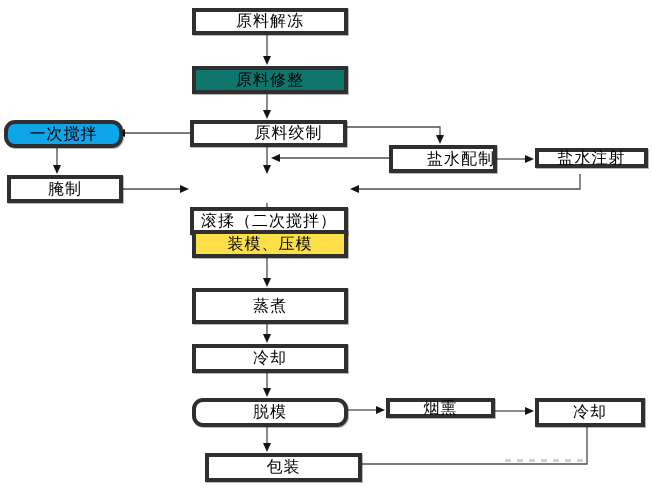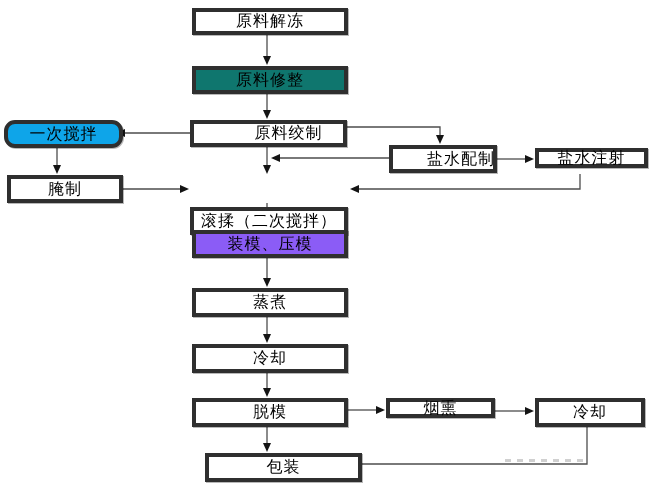--- a/index.html
+++ b/index.html
@@ -91,22 +91,22 @@
     </svg>
   <div id="node-layer">
       <div class="node" style="left: 192px; top: 8px; width: 156px; height: 27px; background: rgb(255, 255, 255); border-color: rgb(47, 47, 47); color: rgb(0, 0, 0);">原料解冻</div>
       <div class="node" style="left: 192px; top: 66px; width: 156px; height: 28px; background: #0f766e; border-color: rgb(47, 47, 47); color: rgb(0, 0, 0);">原料修整</div>
       <div class="node" style="left: 190px; top: 120px; width: 157px; height: 27px; background: rgb(255, 255, 255); border-color: rgb(47, 47, 47); color: rgb(0, 0, 0); padding-left: 40px;">原料绞制</div>
       <div class="node" style="left: 4px; top: 120px; width: 119px; height: 28px; background: #0ea5e9; border-color: rgb(47, 47, 47); color: rgb(0, 0, 0); border-radius: 11px;">一次搅拌</div>
       <div class="node" style="left: 7px; top: 175px; width: 116px; height: 28px; background: rgb(255, 255, 255); border-color: rgb(47, 47, 47); color: rgb(0, 0, 0);">腌制</div>
       <div class="node" style="left: 389px; top: 145px; width: 108px; height: 28px; background: rgb(255, 255, 255); border-color: rgb(47, 47, 47); color: rgb(0, 0, 0); padding-left: 36px;">盐水配制</div>
       <div class="node" style="left: 535px; top: 148px; width: 113px; height: 20px; background: rgb(255, 255, 255); border-color: rgb(47, 47, 47); color: rgb(0, 0, 0);">盐水注射</div>
       <div class="node" style="left: 190px; top: 175px; width: 158px; height: 28px; background: rgb(255, 255, 255); border-color: rgb(47, 47, 47); color: rgb(0, 0, 0); margin-top: 32px;">滚揉（二次搅拌）</div>
-      <div class="node" style="left: 192px; top: 230px; width: 156px; height: 28px; background: #8b5cf6; border-color: rgb(47, 47, 47); color: rgb(0, 0, 0);">装模、压模</div>
-      <div class="node" style="left: 192px; top: 288px; width: 156px; height: 29px; background: rgb(255, 255, 255); border-color: rgb(47, 47, 47); color: rgb(0, 0, 0); text-align: center;">蒸煮</div>
+      <div class="node" style="left: 192px; top: 230px; width: 156px; height: 28px; background: #fde047; border-color: rgb(47, 47, 47); color: rgb(0, 0, 0);">装模、压模</div>
+      <div class="node" style="left: 192px; top: 288px; width: 156px; height: 36px; background: rgb(255, 255, 255); border-color: rgb(47, 47, 47); color: rgb(0, 0, 0); text-align: center;">蒸煮</div>
       <div class="node" style="left: 192px; top: 344px; width: 156px; height: 29px; background: rgb(255, 255, 255); border-color: rgb(47, 47, 47); color: rgb(0, 0, 0);">冷却</div>
-      <div class="node" style="left: 192px; top: 398px; width: 156px; height: 29px; background: rgb(255, 255, 255); border-color: rgb(47, 47, 47); color: rgb(0, 0, 0);">脱模</div>
+      <div class="node" style="left: 192px; top: 398px; width: 156px; height: 29px; background: rgb(255, 255, 255); border-color: rgb(47, 47, 47); color: rgb(0, 0, 0); border-radius: 11px;">脱模</div>
       <div class="node" style="left: 386px; top: 398px; width: 109px; height: 20px; background: rgb(255, 255, 255); border-color: rgb(47, 47, 47); color: rgb(0, 0, 0);">烟熏</div>
       <div class="node" style="left: 535px; top: 398px; width: 110px; height: 29px; background: rgb(255, 255, 255); border-color: rgb(47, 47, 47); color: rgb(0, 0, 0);">冷却</div>
       <div class="node" style="left: 192px; top: 453px; width: 157px; height: 29px; background: rgb(255, 255, 255); border-color: rgb(47, 47, 47); color: rgb(0, 0, 0); margin-left: 13px;">包装</div>
     </div>
   <div class="watermark-smudge"></div>
 </div>
 
 </body></html>

